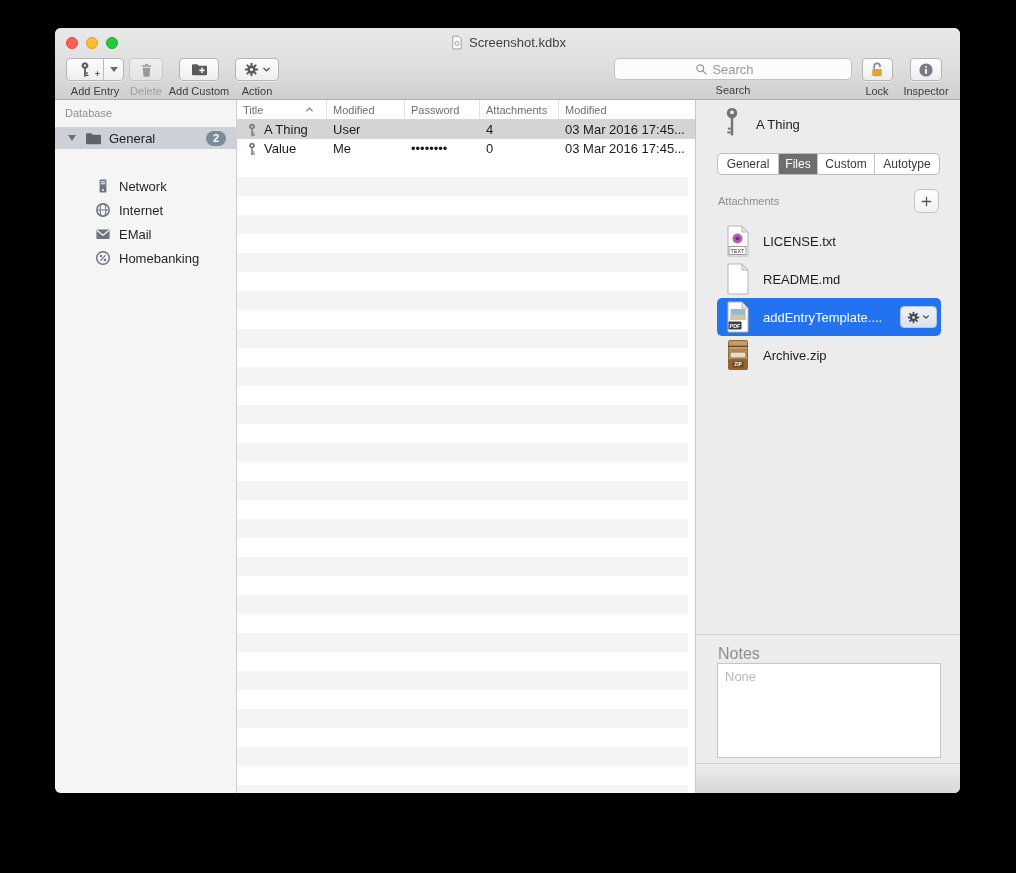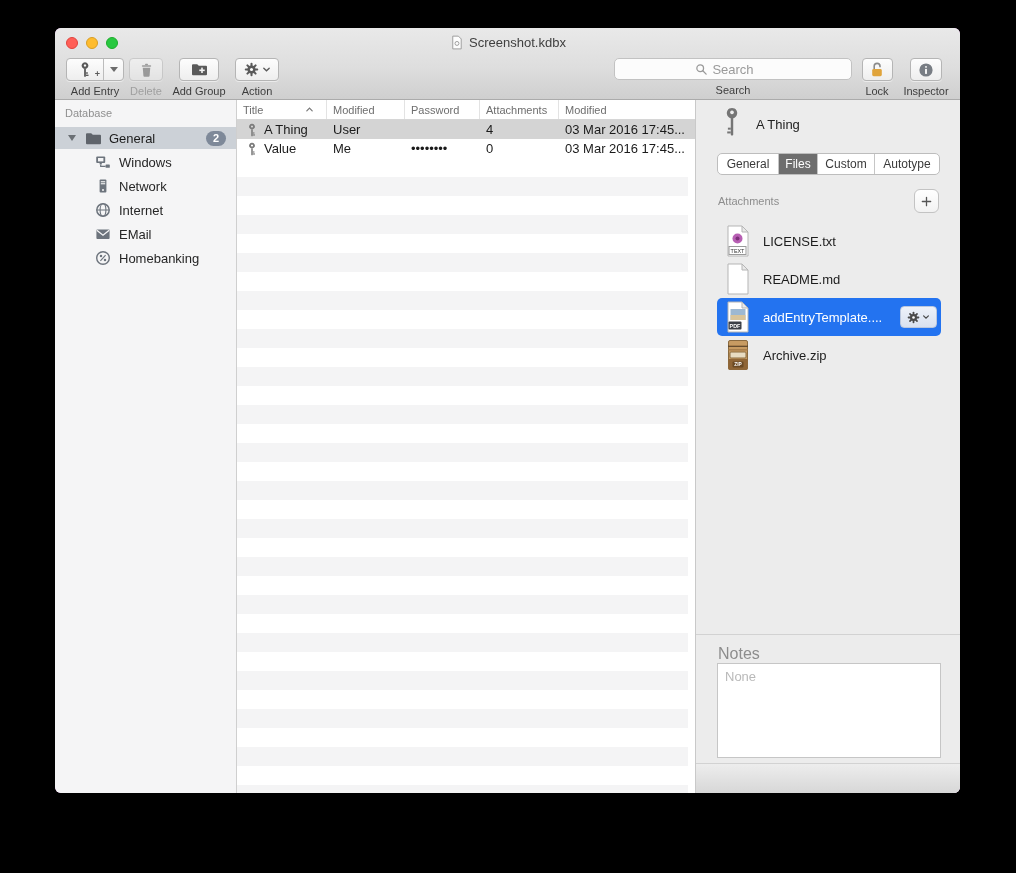--- a/index.html
+++ b/index.html
@@ -260,21 +260,21 @@
       </div>
       <div class="tlabel">Delete</div>
     </div>
 
     <div class="tool tool-addgroup">
       <div class="tbtn" style="width:40px">
         <svg width="17" height="15">
             <use href="#i-folderplus"></use>
           </svg>
       </div>
-      <div class="tlabel">Add Group</div>
+      <div class="tlabel">Add Custom</div>
     </div>
 
     <div class="tool tool-action">
       <div class="tbtn" style="width:44px;gap:3px">
         <svg width="15" height="15">
             <use href="#i-gear"></use>
           </svg>
         <svg width="9" height="9">
             <use href="#i-chevd"></use>
           </svg>
@@ -319,26 +319,20 @@
       <div class="sb-root">
         <span class="disc"></span>
         <svg class="fold" width="17" height="15" style="color:#5f646b">
             <use href="#i-folderplus" opacity="0"></use>
             <path d="M1 3.2a1 1 0 0 1 1-1h4.2L7.8 3.7h7.2a1 1 0 0 1 1 1v7.6a1 1 0 0 1-1 1H2a1 1 0 0 1-1-1Z" fill="currentColor"></path>
           </svg>
         <span class="lbl">General</span>
         <span class="badge">2</span>
       </div>
 
-      <div class="sb-item" style="top:50px">
-        <svg class="ic" width="16" height="16">
-            <use href="#i-workgroup"></use>
-          </svg>
-        <span class="lbl">Windows</span>
-      </div>
       <div class="sb-item" style="top:74px">
         <svg class="ic" width="16" height="16">
             <use href="#i-server"></use>
           </svg>
         <span class="lbl">Network</span>
       </div>
       <div class="sb-item" style="top:122px">
         <svg class="ic" width="16" height="16">
             <use href="#i-envelope"></use>
           </svg>

